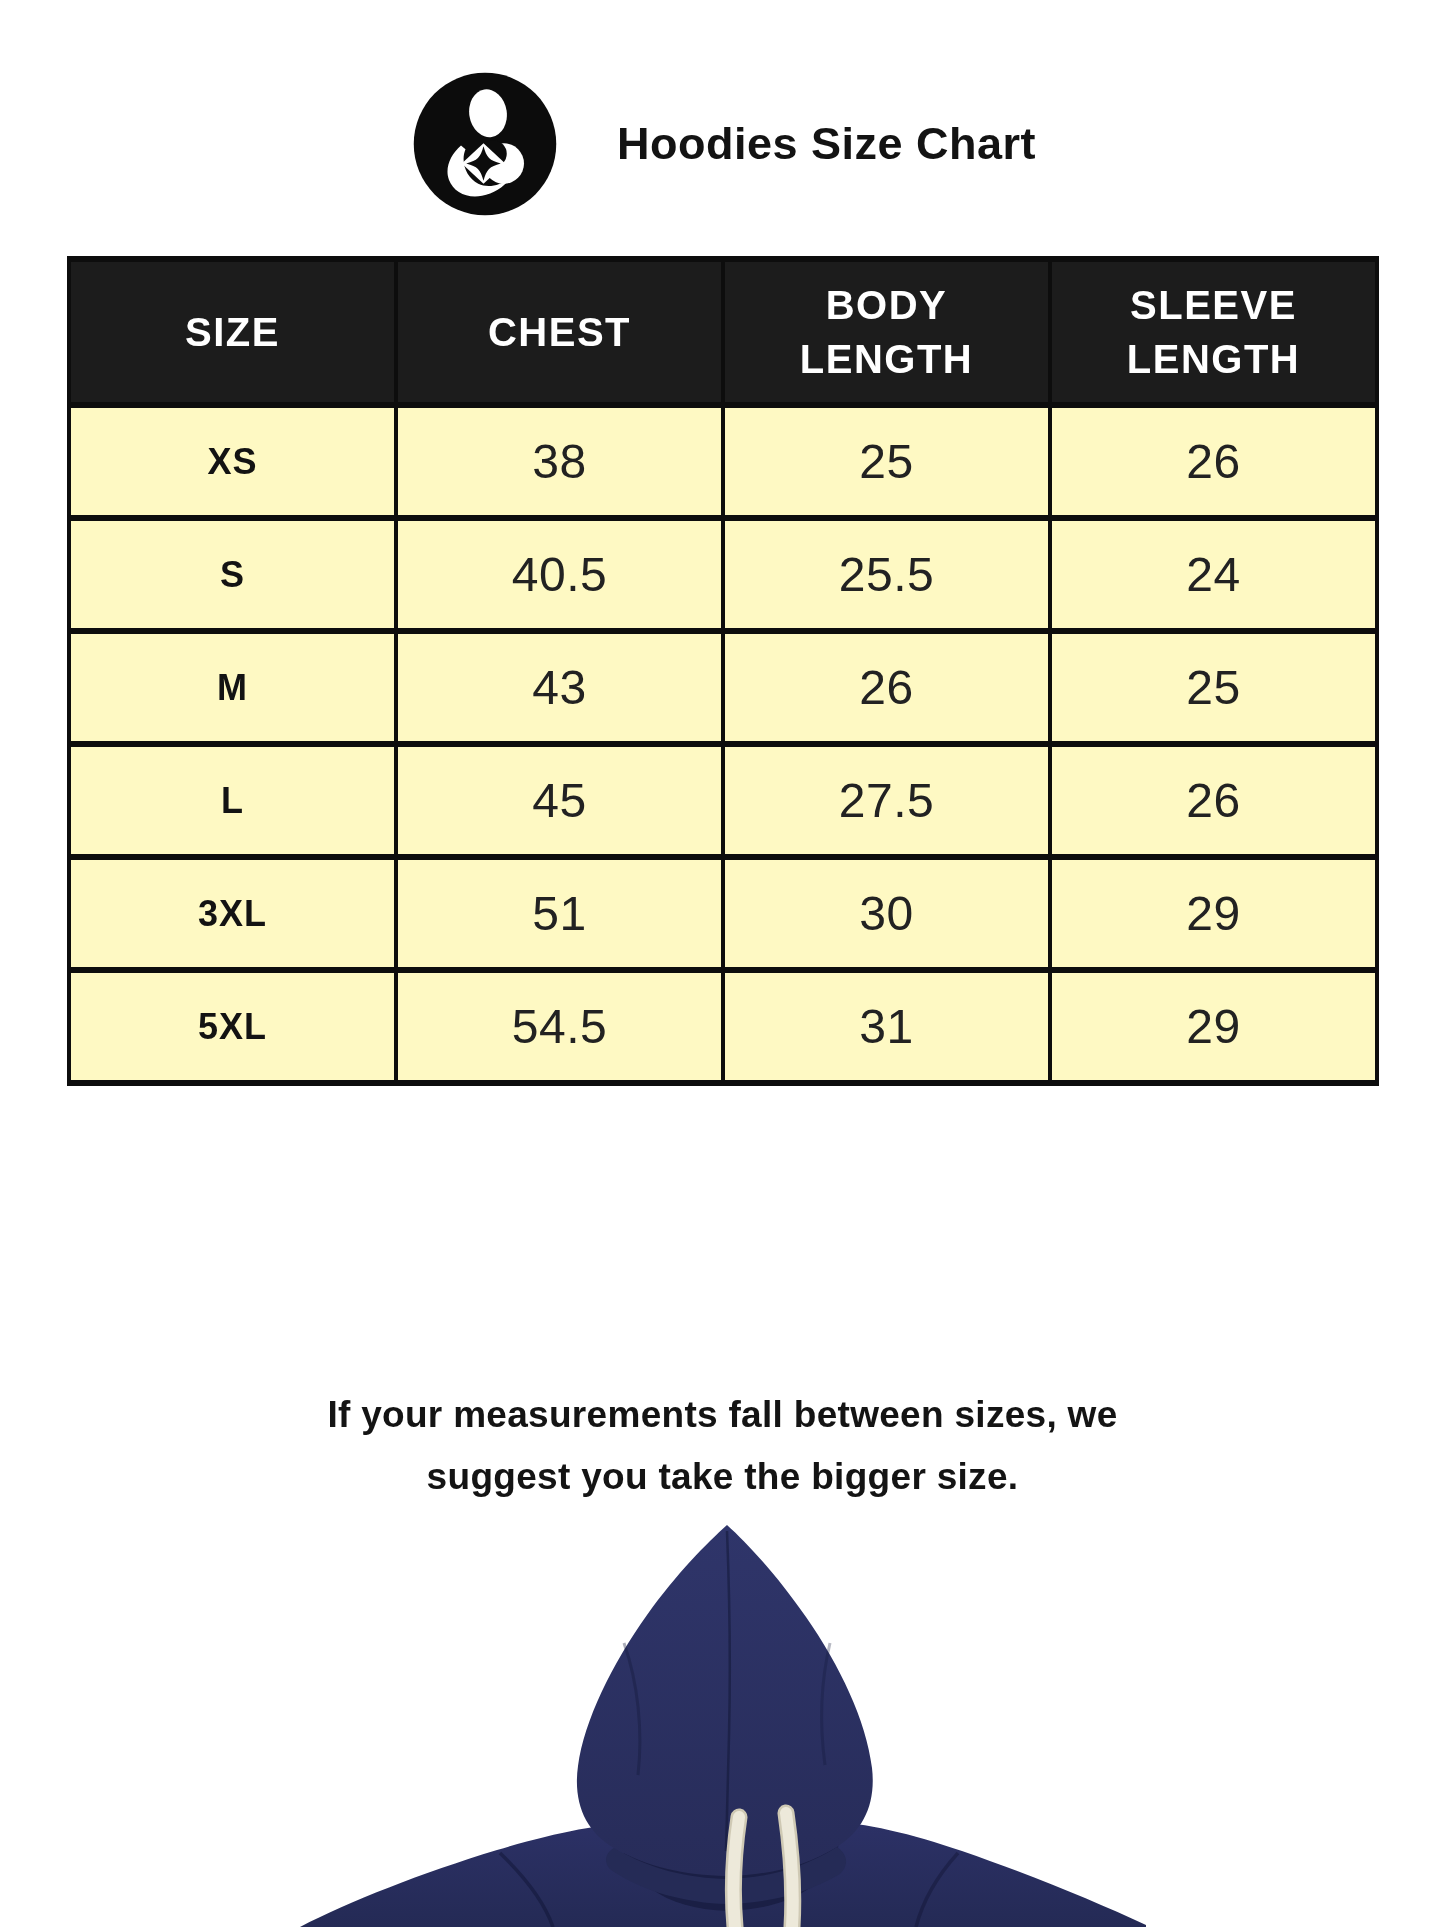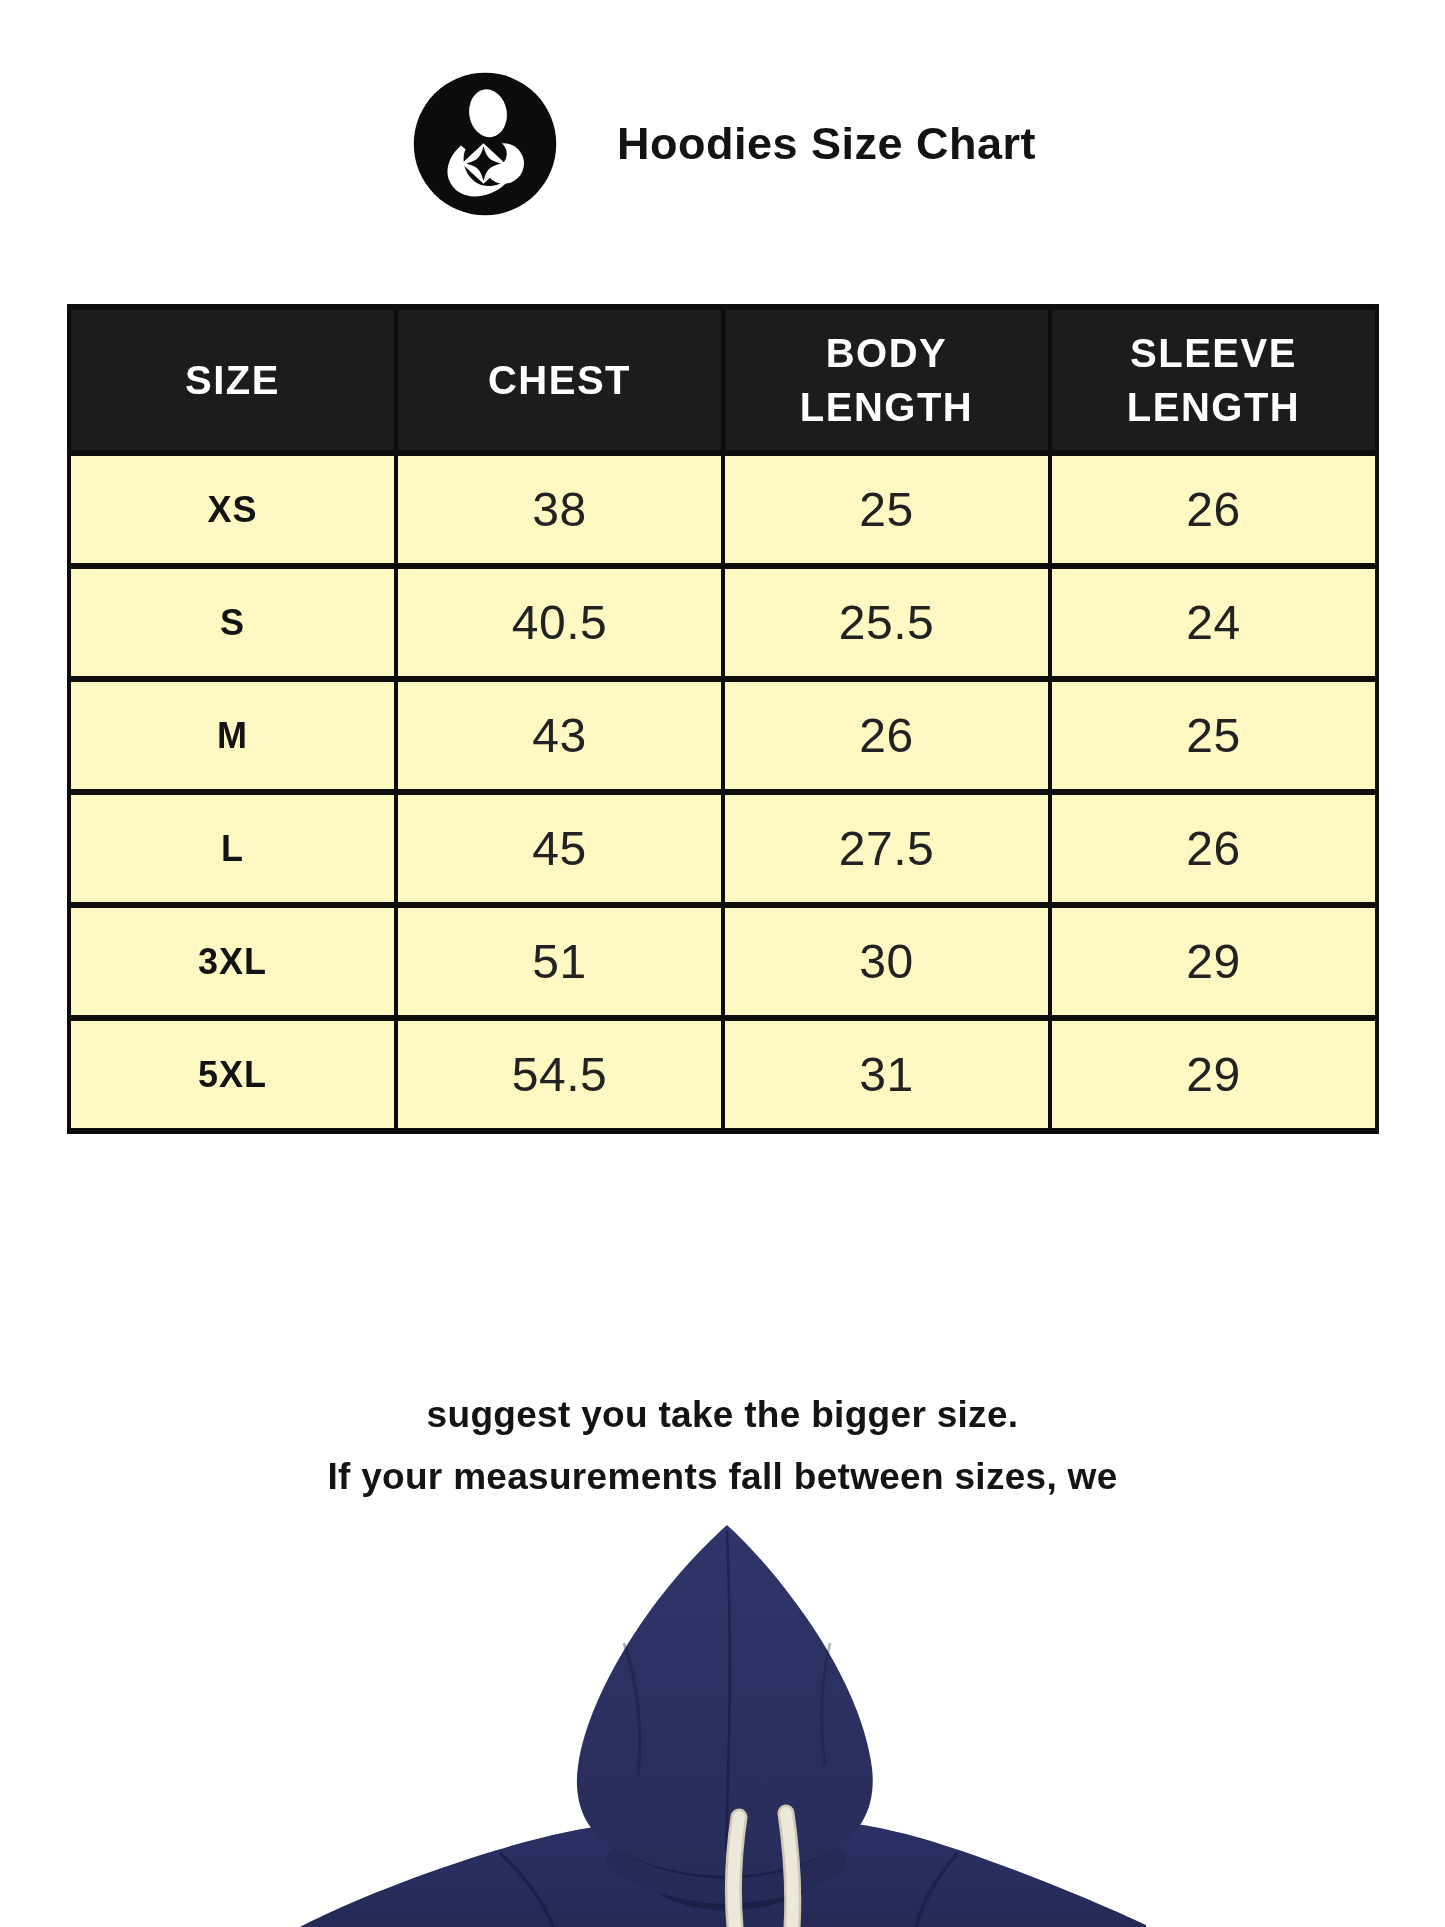--- a/index.html
+++ b/index.html
@@ -14,21 +14,21 @@
     display:flex;align-items:center;justify-content:center;gap:56px;
   }
   .brand-logo{width:152px;height:150px;flex:0 0 auto;}
   .brand-logo svg{width:100%;height:100%;display:block;}
   .page-title{
     font-size:45px;font-weight:800;letter-spacing:0.5px;color:#131313;
     white-space:nowrap;
   }
 
   
-  .table-wrap{position:absolute;top:256px;left:67px;width:1216px;margin-top:48px;}
+  .table-wrap{position:absolute;top:256px;left:67px;width:1216px;}
   table.size-chart{
     border-collapse:collapse;table-layout:fixed;width:1312px;
   }
   table.size-chart th,
   table.size-chart td{
     border:4px solid #0d0d0d;border-top-width:6px;border-bottom-width:6px;
     text-align:center;vertical-align:middle;padding:0;
   }
   table.size-chart th{
     background:#1c1c1c;color:#ffffff;height:140px;
@@ -132,22 +132,22 @@
         <td class="size-cell">5XL</td>
         <td class="value-cell">54.5</td>
         <td class="value-cell">31</td>
         <td class="value-cell">29</td>
       </tr>
     </tbody>
   </table>
 </div>
 
 <div class="note">
+  <div>If your measurements fall between sizes, we</div>
   <div>suggest you take the bigger size.</div>
-  <div>If your measurements fall between sizes, we</div>
 </div>
 
 <div class="hoodie-wrap">
   <svg viewBox="0 0 862 406" aria-hidden="true">
     <defs>
       <linearGradient id="nv" x1="0" y1="0" x2="0" y2="1">
         <stop offset="0" stop-color="#2f356a"></stop>
         <stop offset="1" stop-color="#272c59"></stop>
       </linearGradient>
       <linearGradient id="nvBody" x1="0" y1="0" x2="0" y2="1">

